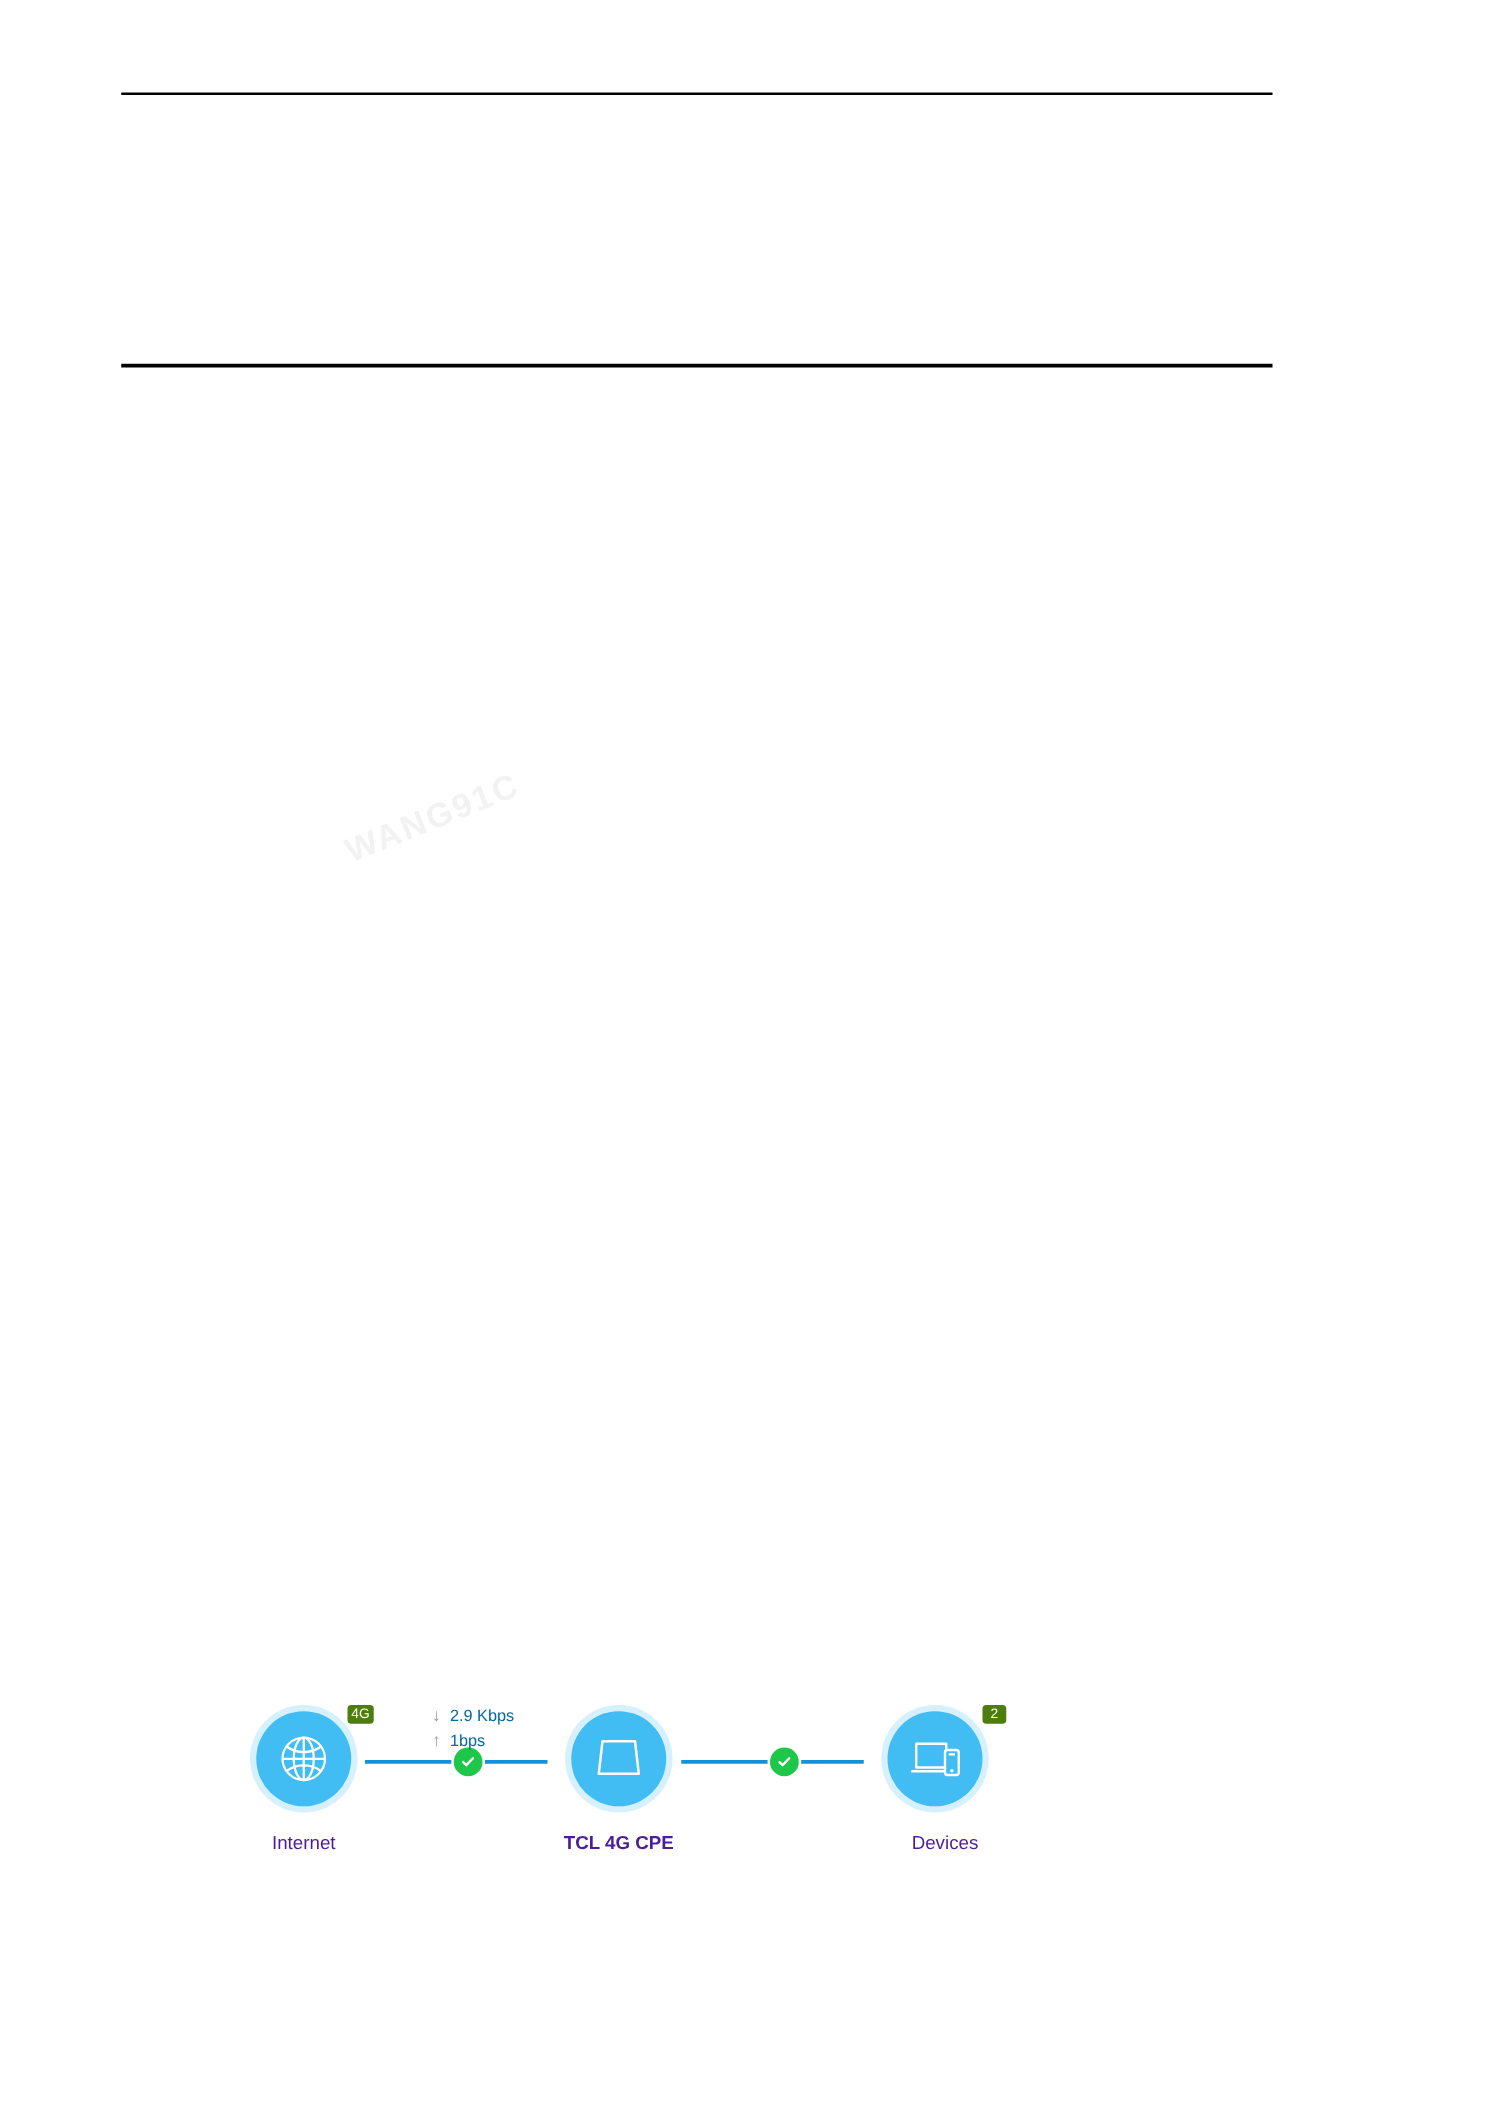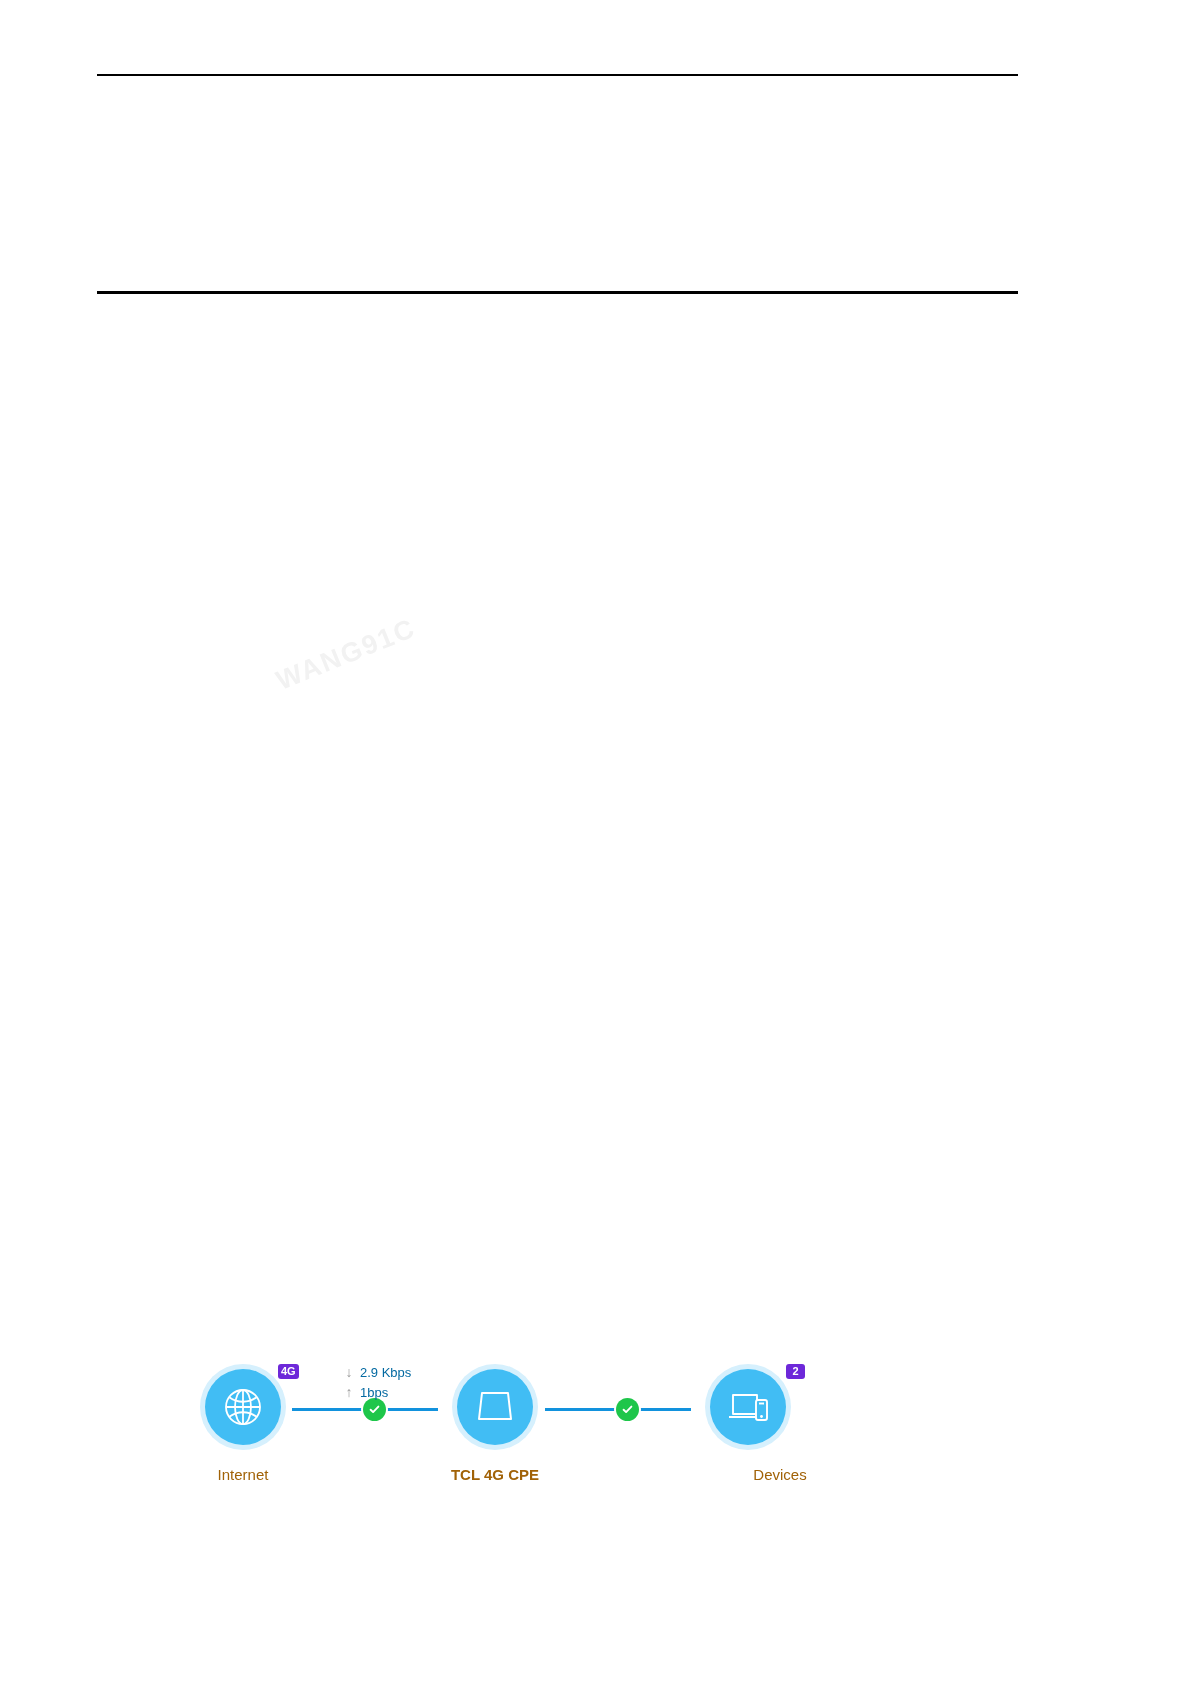--- a/index.html
+++ b/index.html
@@ -75,40 +75,40 @@
   .node-internet { left: 200px; top: 704px; }
   .node-router   { left: 452px; top: 704px; }
   .node-devices  { left: 705px; top: 704px; }
 
   .node-label {
     position: absolute;
     top: 806px;
     width: 200px;
     text-align: center;
     font-size: 15px;
-    color: #a16207;
+    color: #4c1d95;
   }
   .label-internet { left: 143px; }
   .label-router   { left: 395px; font-weight: bold; }
-  .label-devices  { left: 680px; }
+  .label-devices  { left: 656px; }
 
   
   .badge {
     position: absolute;
-    background: #6d28d9;
+    background: #4d7c0f;
     color: #ffffff;
     font-size: 11px;
     line-height: 15px;
     height: 15px;
     min-width: 19px;
     padding: 0 3px;
     border-radius: 3px;
     text-align: center;
     box-sizing: border-box;
-    font-weight: bold;
+    font-weight: normal;
   }
   .badge-4g { left: 278px; top: 704px; }
   .badge-devices { left: 786px; top: 704px; }
 
   
   .link {
     position: absolute;
     height: 3px;
     background: #1292dd;
   }

